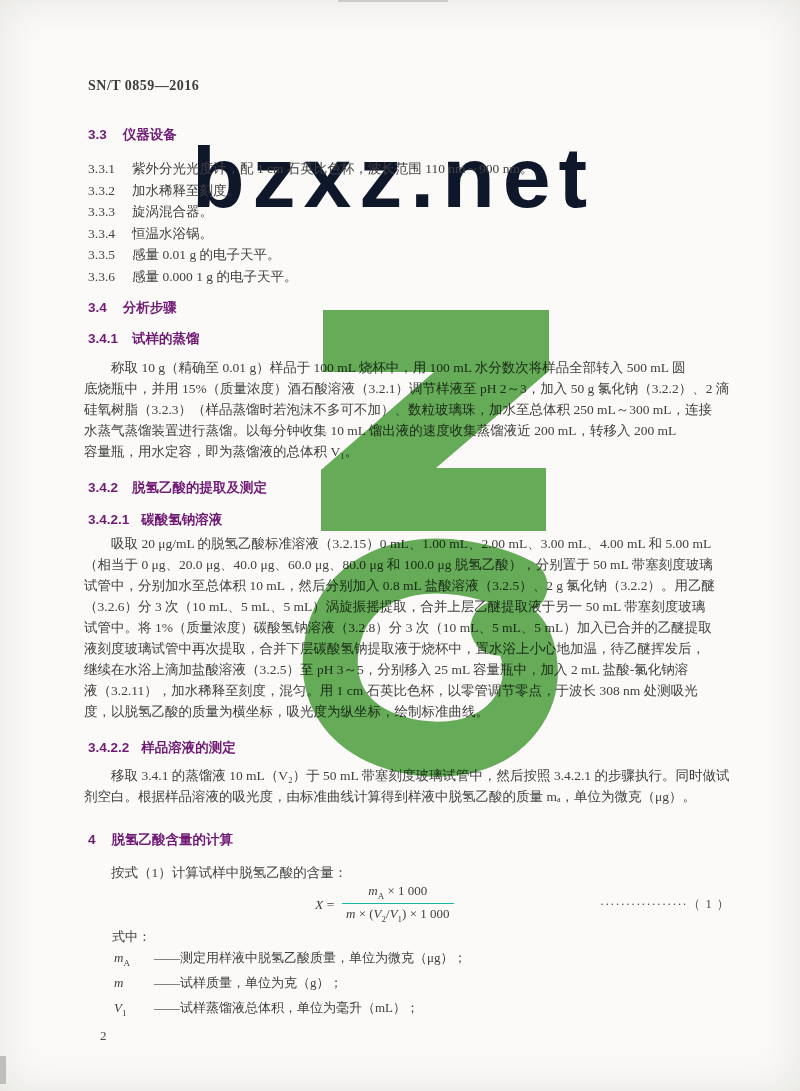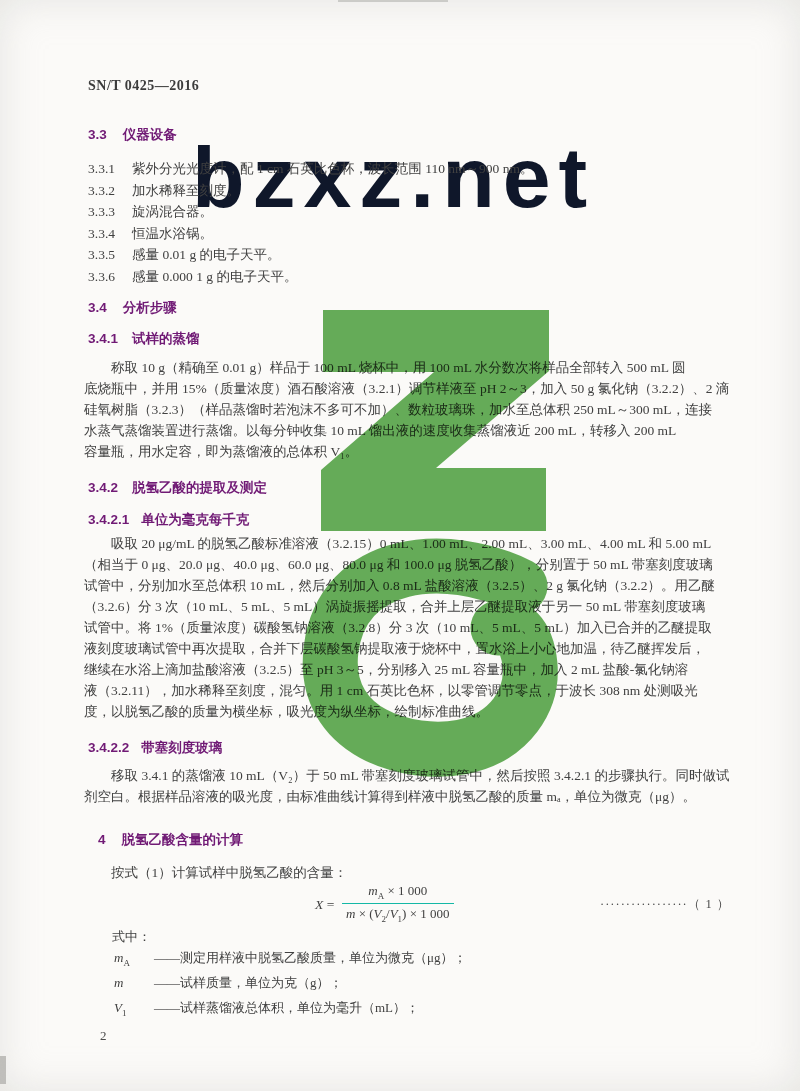--- a/index.html
+++ b/index.html
@@ -49,21 +49,21 @@
   .art-topline{position:absolute;left:338px;top:0;width:110px;height:2px;background:#cfcfcc;z-index:4;}
   .art-smudge{position:absolute;left:0;top:1056px;width:6px;height:28px;background:#8f8e8a;opacity:.55;z-index:4;}
 </style>
 </head>
 <body>
 
 <div class="wm-text">bzxz.net</div>
 
 <div class="doc">
 
-  <div class="abs hdr">SN/T 0425—2016</div>
+  <div class="abs hdr">SN/T 0859—2016</div>
 
   <div class="abs h" style="left:88px;top:126px;">
     <span class="num">3.3</span><span>仪器设备</span>
   </div>
 
   <div class="abs list">
     <div class="row"><span class="inum">3.3.1</span><span>紫外分光光度计，配 1 cm 石英比色杯，波长范围 110 nm～900 nm。</span></div>
     <div class="row"><span class="inum">3.3.2</span><span>加水稀释至刻度。</span></div>
     <div class="row"><span class="inum">3.3.3</span><span>旋涡混合器。</span></div>
     <div class="row"><span class="inum">3.3.4</span><span>恒温水浴锅。</span></div>
@@ -83,41 +83,41 @@
 底烧瓶中，并用 15%（质量浓度）酒石酸溶液（3.2.1）调节样液至 pH 2～3，加入 50 g 氯化钠（3.2.2）、2 滴
 硅氧树脂（3.2.3）（样品蒸馏时若泡沫不多可不加）、数粒玻璃珠，加水至总体积 250 mL～300 mL，连接
 水蒸气蒸馏装置进行蒸馏。以每分钟收集 10 mL 馏出液的速度收集蒸馏液近 200 mL，转移入 200 mL
 容量瓶，用水定容，即为蒸馏液的总体积 V₁。</div>
 
   <div class="abs h" style="left:88px;top:479px;">
     <span class="num" style="margin-right:14px;">3.4.2</span><span>脱氢乙酸的提取及测定</span>
   </div>
 
   <div class="abs h" style="left:88px;top:511px;">
-    <span class="num" style="margin-right:12px;">3.4.2.1</span><span>单位为毫克每千克</span>
+    <span class="num" style="margin-right:12px;">3.4.2.1</span><span>碳酸氢钠溶液</span>
   </div>
 
   <div class="abs para" style="top:533px;">　　吸取 20 μg/mL 的脱氢乙酸标准溶液（3.2.15）0 mL、1.00 mL、2.00 mL、3.00 mL、4.00 mL 和 5.00 mL
 （相当于 0 μg、20.0 μg、40.0 μg、60.0 μg、80.0 μg 和 100.0 μg 脱氢乙酸），分别置于 50 mL 带塞刻度玻璃
 试管中，分别加水至总体积 10 mL，然后分别加入 0.8 mL 盐酸溶液（3.2.5）、2 g 氯化钠（3.2.2）。用乙醚
 （3.2.6）分 3 次（10 mL、5 mL、5 mL）涡旋振摇提取，合并上层乙醚提取液于另一 50 mL 带塞刻度玻璃
 试管中。将 1%（质量浓度）碳酸氢钠溶液（3.2.8）分 3 次（10 mL、5 mL、5 mL）加入已合并的乙醚提取
 液刻度玻璃试管中再次提取，合并下层碳酸氢钠提取液于烧杯中，置水浴上小心地加温，待乙醚挥发后，
 继续在水浴上滴加盐酸溶液（3.2.5）至 pH 3～5，分别移入 25 mL 容量瓶中，加入 2 mL 盐酸-氯化钠溶
 液（3.2.11），加水稀释至刻度，混匀。用 1 cm 石英比色杯，以零管调节零点，于波长 308 nm 处测吸光
 度，以脱氢乙酸的质量为横坐标，吸光度为纵坐标，绘制标准曲线。</div>
 
   <div class="abs h" style="left:88px;top:739px;">
-    <span class="num" style="margin-right:12px;">3.4.2.2</span><span>带塞刻度玻璃</span>
+    <span class="num" style="margin-right:12px;">3.4.2.2</span><span>样品溶液的测定</span>
   </div>
 
   <div class="abs para" style="top:765px;">　　移取 3.4.1 的蒸馏液 10 mL（V₂）于 50 mL 带塞刻度玻璃试管中，然后按照 3.4.2.1 的步骤执行。同时做试
 剂空白。根据样品溶液的吸光度，由标准曲线计算得到样液中脱氢乙酸的质量 mₐ，单位为微克（μg）。</div>
 
-  <div class="abs h" style="left:88px;top:831px;margin-left:10px;">
+  <div class="abs h" style="left:88px;top:831px;">
     <span class="num">4</span><span>脱氢乙酸含量的计算</span>
   </div>
 
   <div class="abs para" style="top:862px;">　　按式（1）计算试样中脱氢乙酸的含量：</div>
 
   <div class="abs formula-x"><i>X</i><span style="font-style:normal"> =</span></div>
 
   <div class="abs fraction">
     <div class="nline"><i>m</i><sub>A</sub><span> × 1 000</span></div>
     <div class="dline"><i>m</i><span> × (</span><i>V</i><sub>2</sub><span>/</span><i>V</i><sub>1</sub><span>) × 1 000</span></div>

